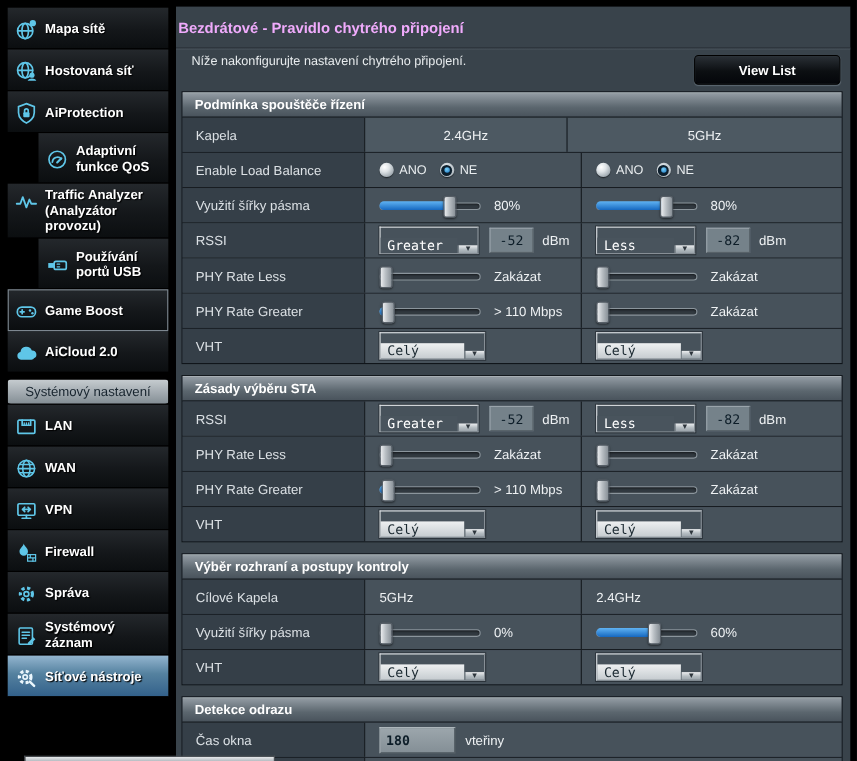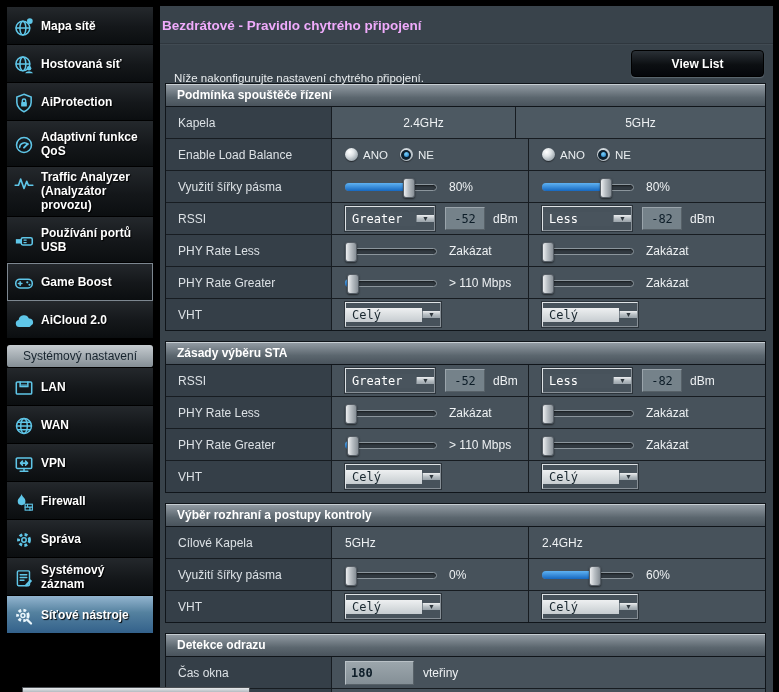--- a/index.html
+++ b/index.html
@@ -4,37 +4,37 @@
 <style>
   html,body{margin:0;padding:0;}
   body{width:779px;height:692px;background:#000;overflow:hidden;position:relative;
        font-family:"Liberation Sans",sans-serif;}
 
   
   .sidebar{position:absolute;left:7px;top:7px;width:146px;}
   .side-item{display:flex;align-items:center;min-height:37px;cursor:pointer;
              background:linear-gradient(180deg,#24282c,#14171a 55%,#0b0e10);
              border-bottom:1px solid #000;}
-  .side-item.tall{min-height:45px;}
+  .side-item.tall{min-height:45px;margin-left:28px;}
   .side-item.clip{height:46px;overflow:hidden;align-items:flex-start;padding-top:3px;}
   .side-item.outlined{outline:1px solid #7d8790;outline-offset:-1px;}
   .side-item.selected{background:linear-gradient(180deg,#93b5cf,#54819f 45%,#33618b);}
   .side-icon{width:34px;min-width:34px;display:flex;justify-content:center;align-items:center;padding-top:2px;}
   .side-label{color:#fff;font-weight:bold;font-size:12px;line-height:14px;
               text-shadow:1px 1px 1px #000;padding-right:2px;}
   .adv-header{margin-top:6px;height:22px;line-height:22px;text-align:center;
               color:#17242e;font-size:12px;border-radius:3px;border-bottom:1px solid #000;
               background:linear-gradient(#c6ccd0,#848e95);}
 
   
   .main{position:absolute;left:160px;top:6px;width:613px;height:686px;background:#39434b;}
   .page-title{padding:12px 2px 10px;color:#f0abfc;font-size:13.5px;font-weight:bold;}
   .title-divider{height:2px;background:linear-gradient(#262d34,#4a545d);margin:0;}
   .sub-row{position:relative;height:38px;}
-  .subtitle{position:absolute;left:14px;top:27px;color:#e8ecee;font-size:11.5px;}
+  .subtitle{position:absolute;left:14px;top:5px;color:#e8ecee;font-size:11.5px;}
   .view-list{position:absolute;right:9px;top:5px;width:133px;height:27px;cursor:pointer;
              background:linear-gradient(#2a3036,#0c0f12 55%,#04060a);
              color:#fff;font-weight:bold;font-size:12px;font-family:inherit;
              border:1px solid #000;border-radius:4px;box-shadow:0 1px 1px rgba(160,175,185,.35);}
 
   
   .section{margin:0 7px 10px 5px;border:1px solid #10151a;}
   .section-header{height:21px;line-height:21px;padding-left:11px;color:#fff;font-weight:bold;
                   font-size:12px;border-top:1px solid #c6cdd2;border-bottom:1px solid #10151a;
                   background:linear-gradient(#919aa2,#5b666e 60%,#49535c);}
@@ -61,21 +61,21 @@
   .slider{position:relative;width:92px;height:20px;cursor:pointer;}
   .sl-track{position:absolute;left:0;right:0;top:7px;height:5px;background:#323a41;
             border:1px solid #8b959c;border-radius:4px;box-shadow:inset 0 1px 2px rgba(0,0,0,.55);}
   .sl-fill{position:absolute;left:0;top:6px;height:8px;border-radius:4px;
            background:linear-gradient(#5fb2f2,#1668c0);}
   .sl-handle{position:absolute;top:1px;width:10px;height:18px;border-radius:3px;cursor:grab;
              background:linear-gradient(90deg,#eceef0,#b9bfc4 45%,#878f96);
              border:1px solid #565e66;box-shadow:0 1px 2px rgba(0,0,0,.55);}
   .val-text{margin-left:12px;}
 
-  .sel{display:inline-flex;align-items:center;height:23px;cursor:pointer;
+  .sel{display:inline-flex;align-items:flex-end;height:23px;cursor:pointer;
        border:1px solid #dfe3e6;border-bottom-color:#878f96;border-right-color:#878f96;
        box-shadow:0 0 0 1px #2c343b;}
   .sel-txt{display:flex;align-items:center;padding:0 6px;
            font-family:"DejaVu Sans Mono",monospace;font-size:12px;}
   .sel-dark .sel-txt{background:#49545d;color:#fff;min-width:58px;}
   .sel-light .sel-txt{background:linear-gradient(#eef0f1,#c6ccd0);color:#1a2830;min-width:64px;}
   .sel-arrow{width:17px;display:flex;align-items:center;justify-content:center;
              background:linear-gradient(#eceef0,#b4bcc1 55%,#9aa3aa);
              border-left:1px solid #7b848b;color:#2e363d;font-size:7px;}
 

